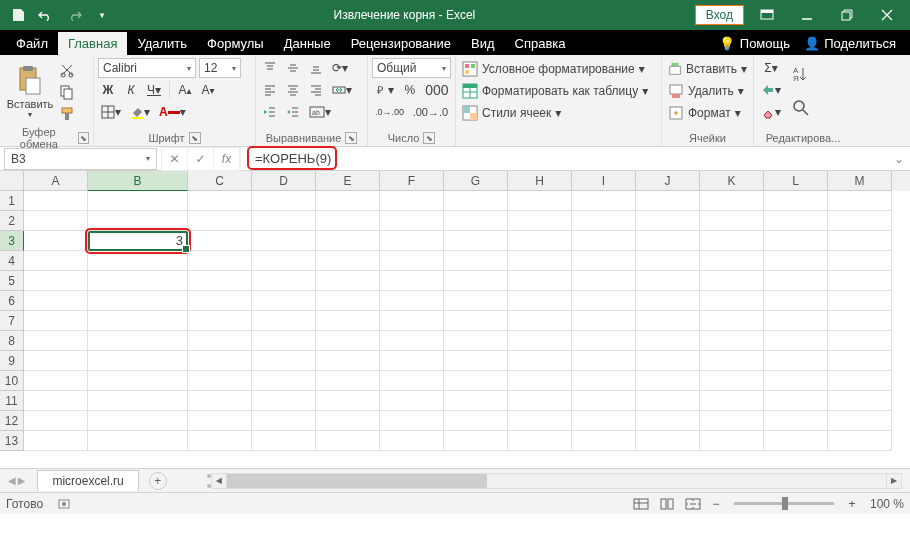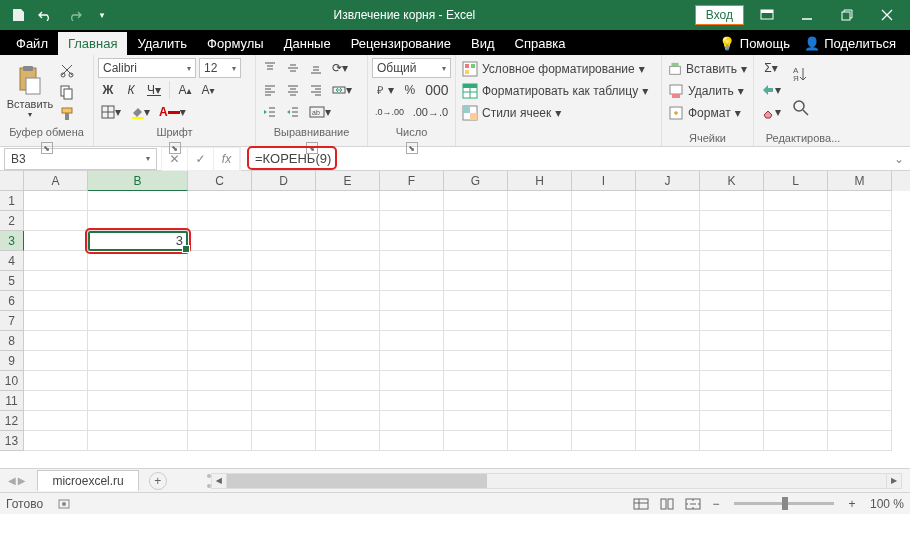--- a/index.html
+++ b/index.html
@@ -17,21 +17,21 @@
 
 .tabs { height: 25px; background: #000000; display: flex; align-items: flex-end; padding-left: 6px; }
 .tab { padding: 4px 10px; color: #fff; font-size: 13px; cursor: pointer; }
 .tab.active { background: #f3f3f3; color: #217346; margin-top: 16px; }
 .tabs-right { margin-left: auto; display: flex; align-items: center; padding-right: 8px; gap: 2px; }
 .tabs-right .tab { padding: 4px 6px; display: flex; align-items: center; gap: 4px; }
 
 
 .ribbon { height: 92px; background: #f3f3f3; border-bottom: 1px solid #d4d4d4; display: flex; }
 .rgroup { border-right: 1px solid #e1e1e1; display: flex; flex-direction: column; padding: 3px 4px 0 4px; position: relative; }
-.rgroup-label { font-size: 11px; color: #666; text-align: center; padding: 2px 0; margin-top: auto; display: flex; justify-content: center; align-items: center; gap: 4px; flex-direction: column; }
+.rgroup-label { font-size: 11px; color: #666; text-align: center; padding: 2px 0; margin-top: auto; display: flex; justify-content: center; align-items: center; gap: 4px; }
 .rgroup-label .launcher { width: 12px; height: 12px; border: 1px solid #aaa; font-size: 8px; display: flex; align-items: center; justify-content: center; cursor: pointer; }
 .rg-row { display: flex; gap: 3px; align-items: center; margin-bottom: 2px; }
 .rg-col { display: flex; flex-direction: column; gap: 2px; }
 .ribbon-btn { min-width: 20px; height: 20px; display: flex; align-items: center; justify-content: center; cursor: pointer; border: 1px solid transparent; padding: 0 2px; }
 .big-btn { display: flex; flex-direction: column; align-items: center; justify-content: center; width: 52px; height: 66px; cursor: pointer; font-size: 11px; }
 .big-btn .icon { width: 32px; height: 32px; margin-bottom: 2px; }
 .combo { height: 20px; border: 1px solid #c5c5c5; background: #fff; display: flex; align-items: center; padding: 0 4px; font-size: 12px; }
 .combo .arrow { margin-left: auto; font-size: 8px; color: #666; }
 .style-opt { display: flex; align-items: center; gap: 4px; font-size: 12px; height: 22px; cursor: pointer; padding: 0 2px; }
 .style-opt .icon { width: 16px; height: 16px; }

